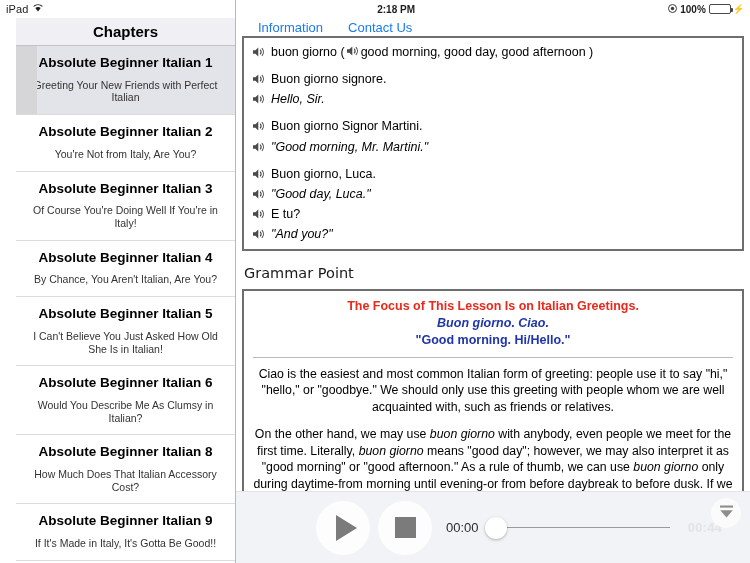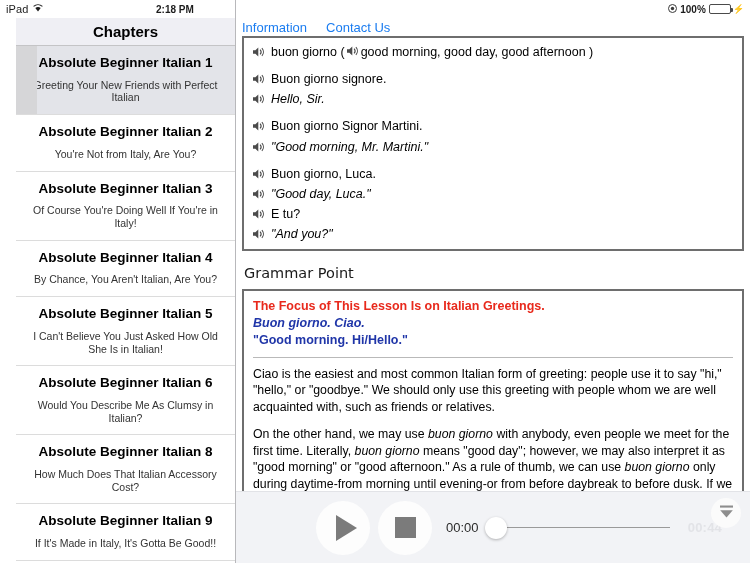--- a/index.html
+++ b/index.html
@@ -14,21 +14,21 @@
   
   .statusbar {
     position: absolute; top: 0; left: 0; width: 750px; height: 18px;
     display: flex; align-items: center;
     font-size: 11px; color: #1c1c1c; z-index: 40;
     pointer-events: none;
   }
   .sb-left { display: flex; align-items: center; gap: 4px; padding-left: 6px; width: 188px; }
   .sb-ipad { font-size: 11px; letter-spacing: .1px; }
   .wifi-glyph { font-size: 11px; line-height: 1; position: relative; top: -1px; }
-  .sb-center { flex: 1; text-align: left; font-size: 10px; font-weight: bold;
+  .sb-center { flex: 1; text-align: center; font-size: 10px; font-weight: bold;
                transform: translateX(-32px); }
   .sb-right { display: flex; align-items: center; gap: 3px; padding-right: 5px; }
   .loc-glyph { font-size: 9px; }
   .sb-batt-pct { font-size: 10px; font-weight: bold; }
   .batt {
     width: 22px; height: 10px; border: 1px solid #4a4a4a; border-radius: 2px;
     position: relative; padding: 1px;
   }
   .batt::after {
     content: ""; position: absolute; right: -3px; top: 3px;
@@ -68,21 +68,21 @@
   .ch-sub { font-size: 10.5px; color: #333; margin-top: 7px; line-height: 1.2; }
 
   
   .main {
     flex: 1; height: 563px; padding-top: 18px;
     position: relative; display: flex; flex-direction: column;
     background: #ffffff;
   }
   .navbar {
     height: 18px; flex: none; background: #ffffff;
-    display: flex; align-items: center; gap: 19px; padding-left: 6px;
+    display: flex; align-items: center; gap: 25px; padding-left: 22px;
   }
   .navlink { font-size: 13px; color: #1a7cf0; cursor: pointer; }
 
   .content {
     flex: 1; overflow: hidden; position: relative;
     padding: 0 6px; background: #fff;
   }
 
   .panel {
     border: 2px solid #6e6e6e; background: #fff;
@@ -103,21 +103,21 @@
     display: inline-block; position: relative;
   }
   .spk svg { display: block; }
   .spk-inline { display: inline-block; vertical-align: -2px; margin: 0 1px; }
 
   .section-title {
     font-size: 14.5px; color: #1a1a1a; margin: 14px 0 8px 2px;
     font-family: "DejaVu Sans", sans-serif;
   }
 
-  .grammar-box { border: 2px solid #6e6e6e; background: #fff; padding: 7px 9px 8px 9px; }
+  .grammar-box { border: 2px solid #6e6e6e; background: #fff; padding: 7px 9px 8px 9px; text-align: center; }
   .g-red { color: #e8291c; font-weight: bold; font-size: 12.5px; line-height: 1.35; }
   .g-blue-i { color: #1f35a8; font-weight: bold; font-style: italic; font-size: 12.5px; line-height: 1.35; }
   .g-blue { color: #1f35a8; font-weight: bold; font-size: 12.5px; line-height: 1.35; }
   .g-rule { border-top: 1px solid #b9b9b9; margin: 8px 0 8px 0; }
   .g-para { font-size: 12.3px; color: #000; line-height: 1.36; margin-bottom: 10px; }
   .g-para:last-child { margin-bottom: 0; }
 
   
   .player {
     flex: none; height: 72px; background: #f2f3f6;

